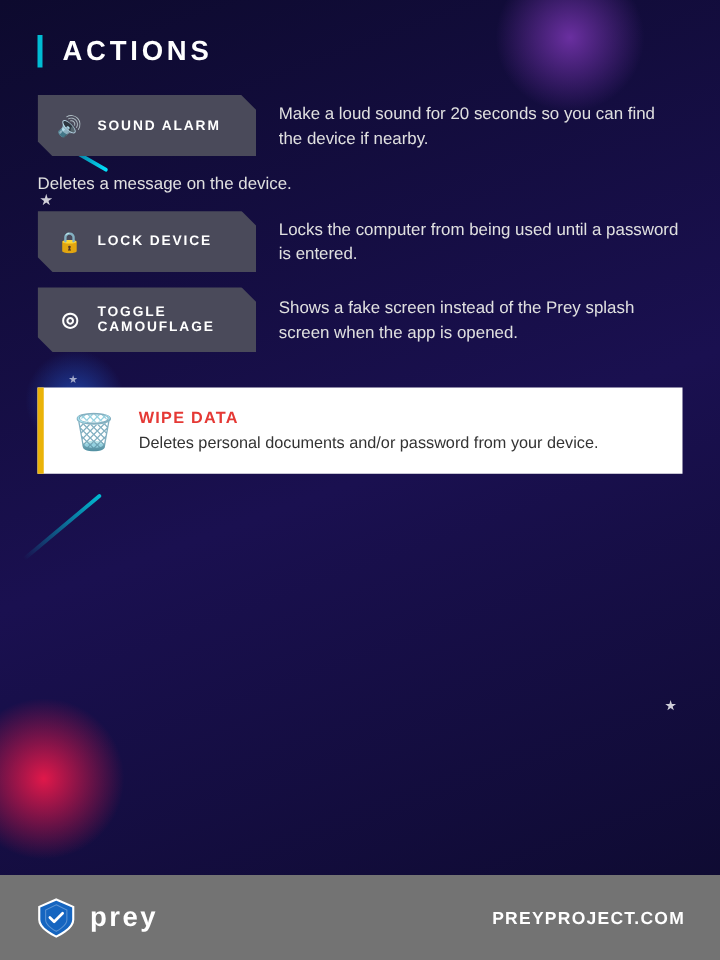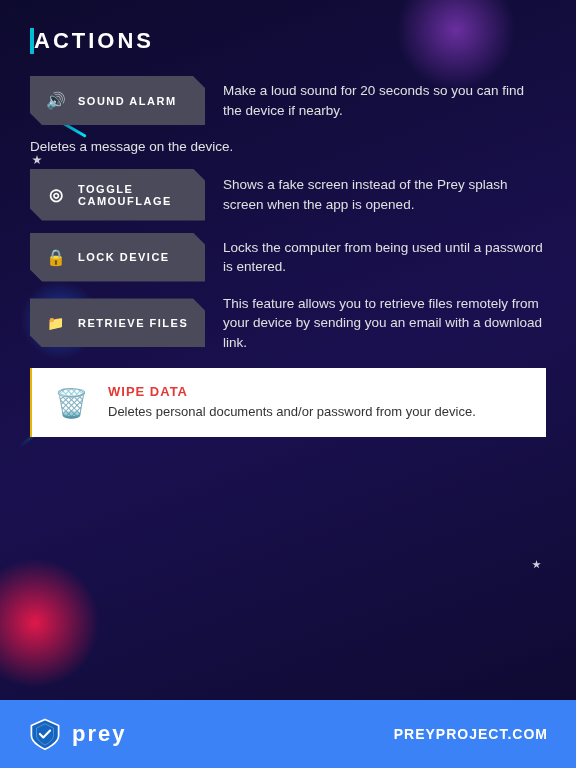--- a/index.html
+++ b/index.html
@@ -69,21 +69,21 @@
       z-index: 1;
       padding: 28px 30px 0 30px;
       height: 700px;
     }
 
     .page-title-area {
       display: flex;
       align-items: center;
       margin-bottom: 22px;
       border-left: 4px solid #00bcd4;
-      padding-left: 0;
+      padding-left: 16px;
     }
 
     .page-title {
       font-size: 22px;
       font-weight: 900;
       color: white;
       letter-spacing: 3px;
       font-family: 'Arial Black', sans-serif;
     }
 
@@ -127,21 +127,21 @@
       color: #e0e0e0;
       font-size: 13.5px;
       line-height: 1.45;
       flex: 1;
     }
 
     
     .wipe-data-box {
       margin-top: 16px;
       background: white;
-      border-left: 2px solid #eab308;
+      border-left: 5px solid #eab308;
       padding: 16px 20px;
       display: flex;
       align-items: center;
       gap: 16px;
     }
 
     .wipe-icon {
       font-size: 32px;
       color: #555;
       min-width: 40px;
@@ -165,21 +165,21 @@
       line-height: 1.4;
     }
 
     
     .footer {
       position: absolute;
       bottom: 0;
       left: 0;
       right: 0;
       height: 68px;
-      background: #3b82f6;
+      background: #737373;
       display: flex;
       align-items: center;
       justify-content: space-between;
       padding: 0 28px;
       z-index: 2;
     }
 
     .prey-logo {
       display: flex;
       align-items: center;
@@ -242,40 +242,35 @@
       </div>
       <span class="action-desc">Make a loud sound for 20 seconds so you can find the device if nearby.</span>
     </div>
 
     <div class="action-row">
       <span class="action-desc">Deletes a message on the device.</span>
     </div>
 
     <div class="action-row">
       <div class="action-btn">
+        <span class="action-icon icon-lock"></span>
+        <span>LOCK DEVICE</span>
+      </div>
+      <span class="action-desc">Locks the computer from being used until a password is entered.</span>
+    </div>
+
+    <div class="action-row">
+      <div class="action-btn">
         <span class="action-icon icon-camouflage"></span>
         <span>TOGGLE CAMOUFLAGE</span>
       </div>
       <span class="action-desc">Shows a fake screen instead of the Prey splash screen when the app is opened.</span>
     </div>
 
     <div class="action-row">
-      <div class="action-btn">
-        <span class="action-icon icon-lock"></span>
-        <span>LOCK DEVICE</span>
-      </div>
-      <span class="action-desc">Locks the computer from being used until a password is entered.</span>
-    </div>
-
-    <div class="action-row">
-      <div class="action-btn">
-        <span class="action-icon icon-files"></span>
-        <span>RETRIEVE FILES</span>
-      </div>
-      <span class="action-desc">This feature allows you to retrieve files remotely from your device by sending you an email with a download link.</span>
     </div>
 
   </div>
 
   <div class="wipe-data-box">
     <div class="wipe-icon icon-trash"></div>
     <div class="wipe-text-area">
       <div class="wipe-title">WIPE DATA</div>
       <div class="wipe-desc">Deletes personal documents and/or password from your device.</div>
     </div>

